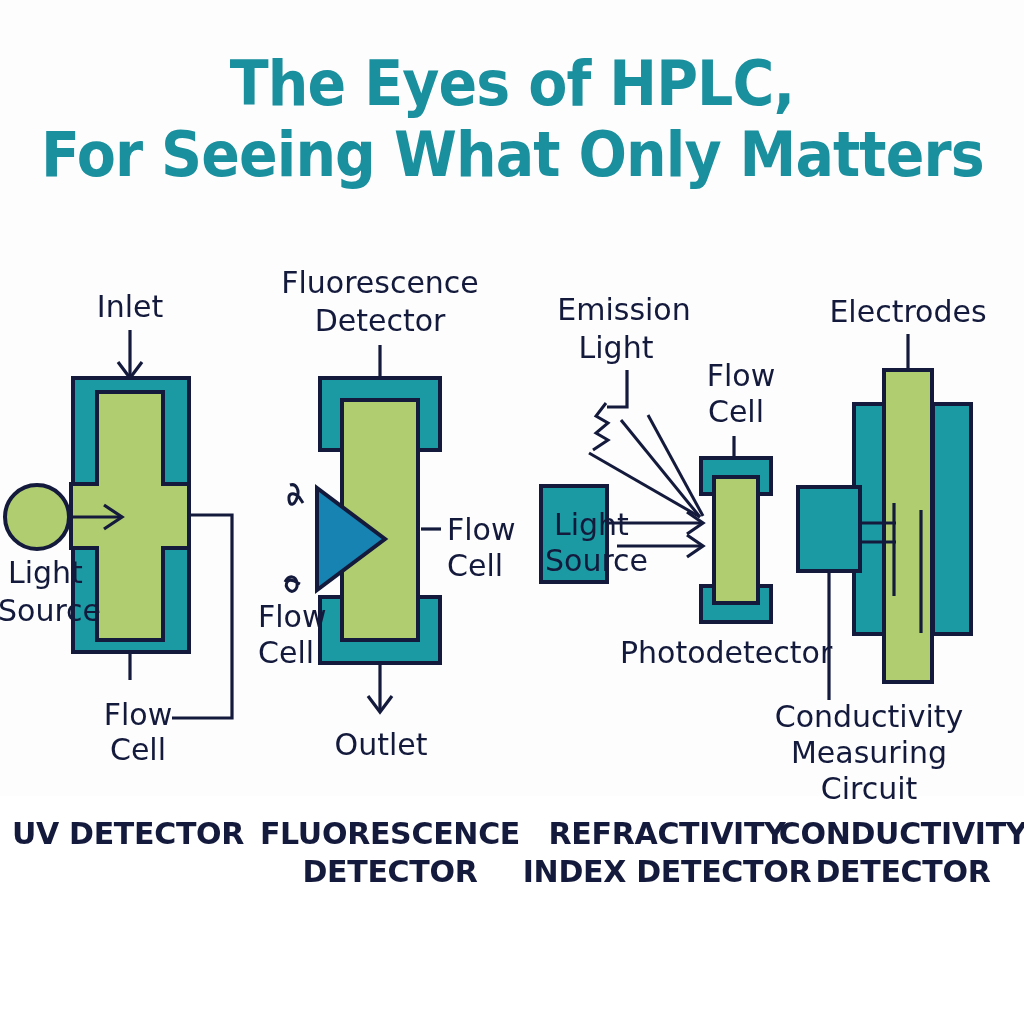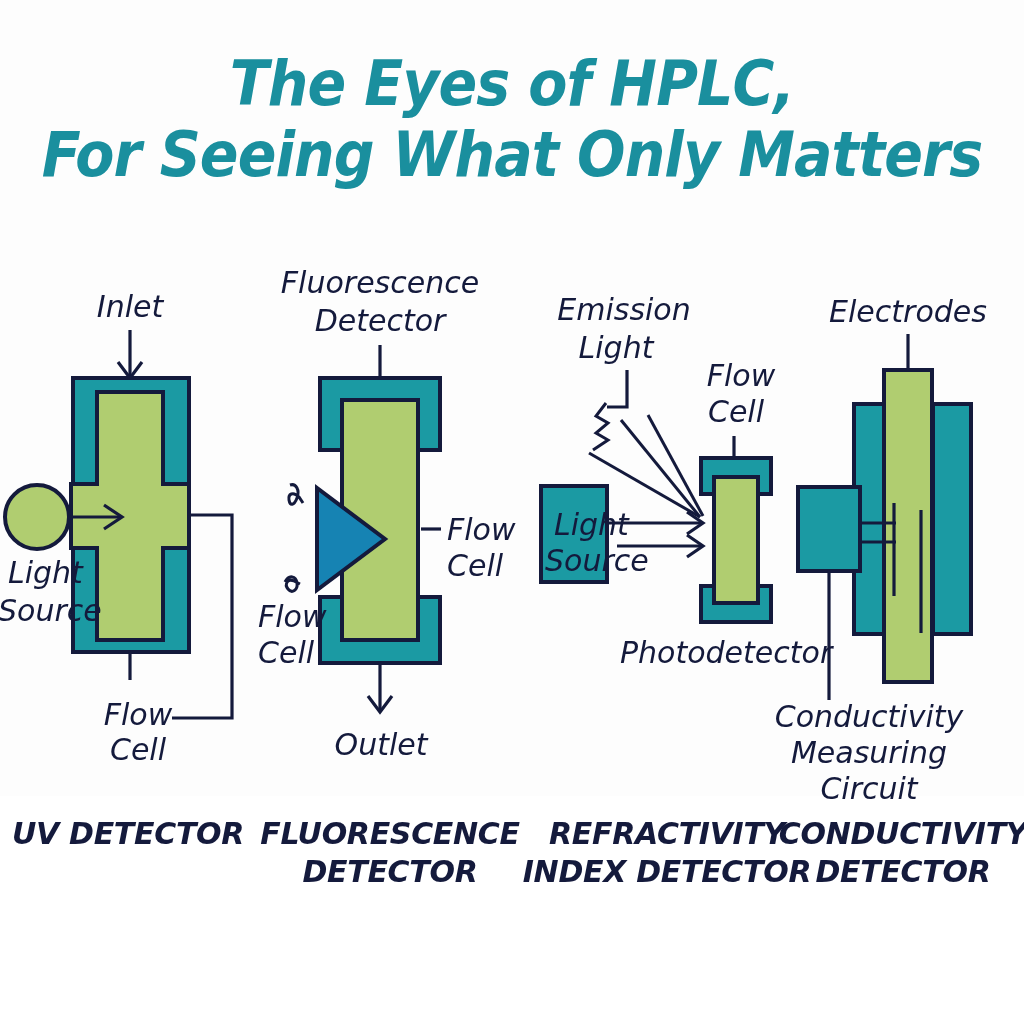--- a/index.html
+++ b/index.html
@@ -11,21 +11,20 @@
     width: 1024px;
     height: 1024px;
     font-family: "Liberation Sans", sans-serif;
     overflow: hidden;
   }
   #stage {
     position: relative;
     width: 1024px;
     height: 796px;
     background: #fdfdfd;
-    font-style: italic;
   }
   .title-block {
     position: absolute;
     left: 0;
     top: 48px;
     width: 1024px;
     text-align: center;
     color: #1a8f9e;
     font-family: "DejaVu Sans", sans-serif;
     font-weight: 700;

